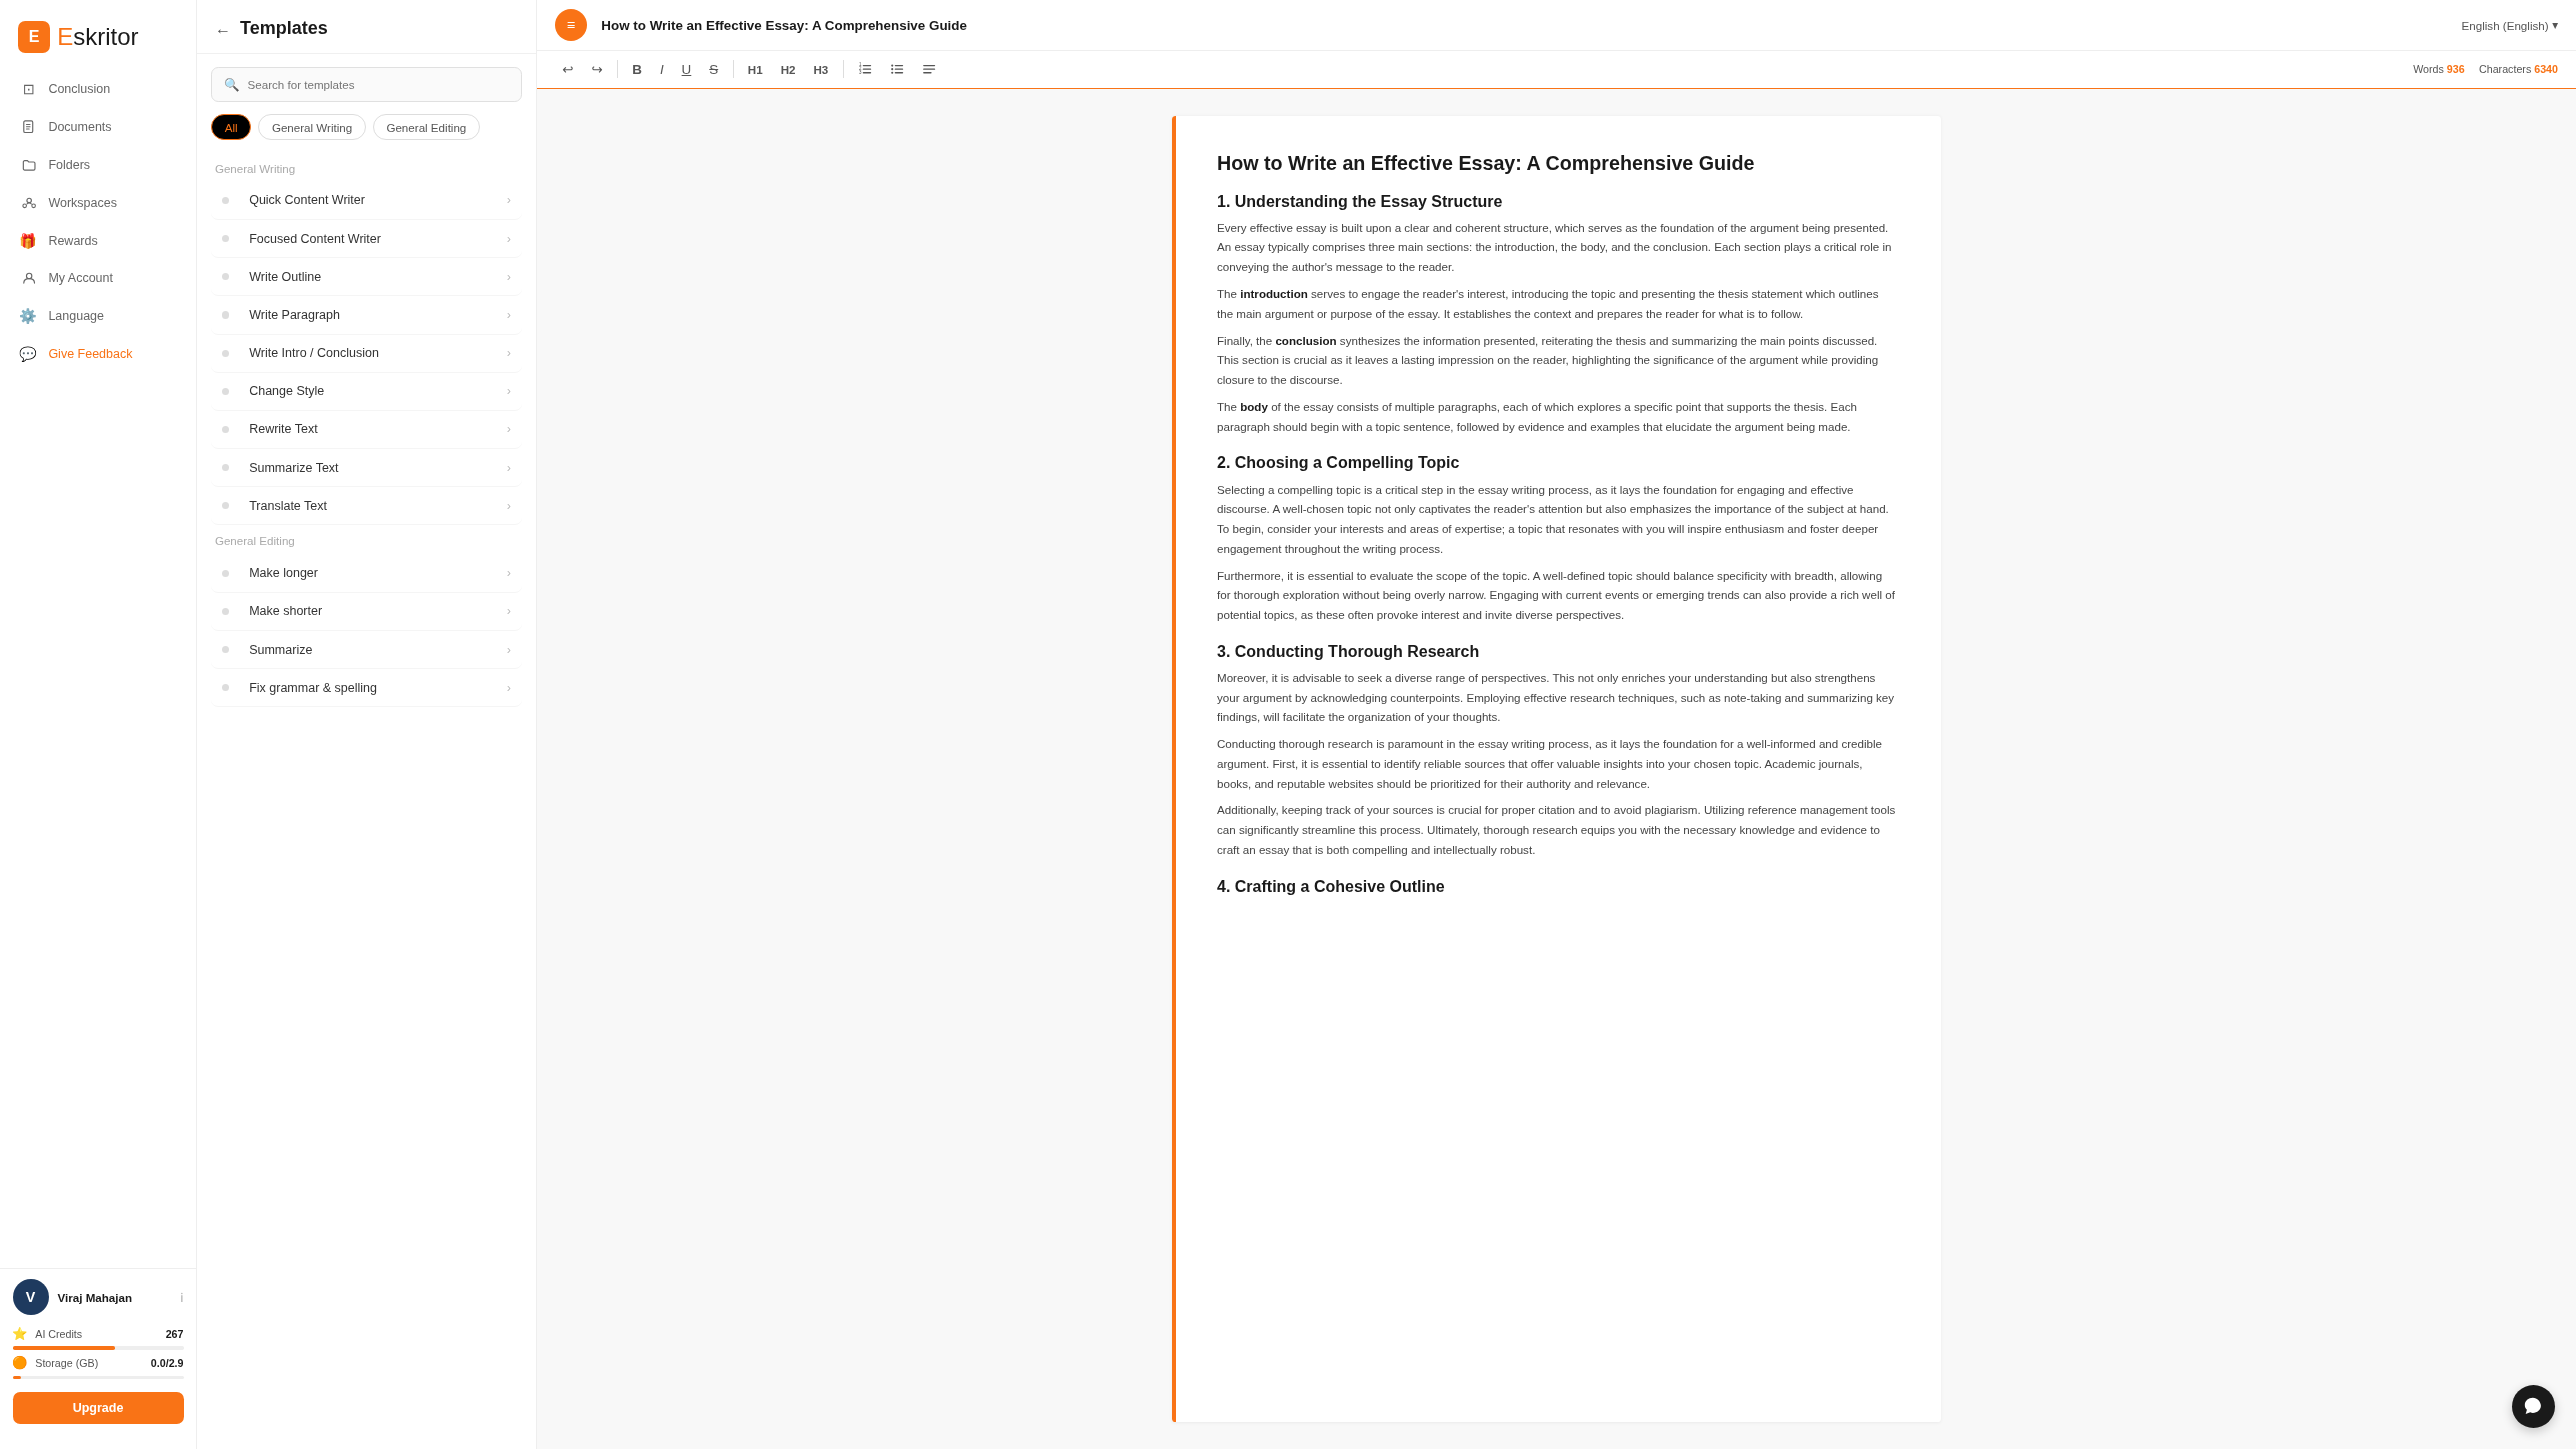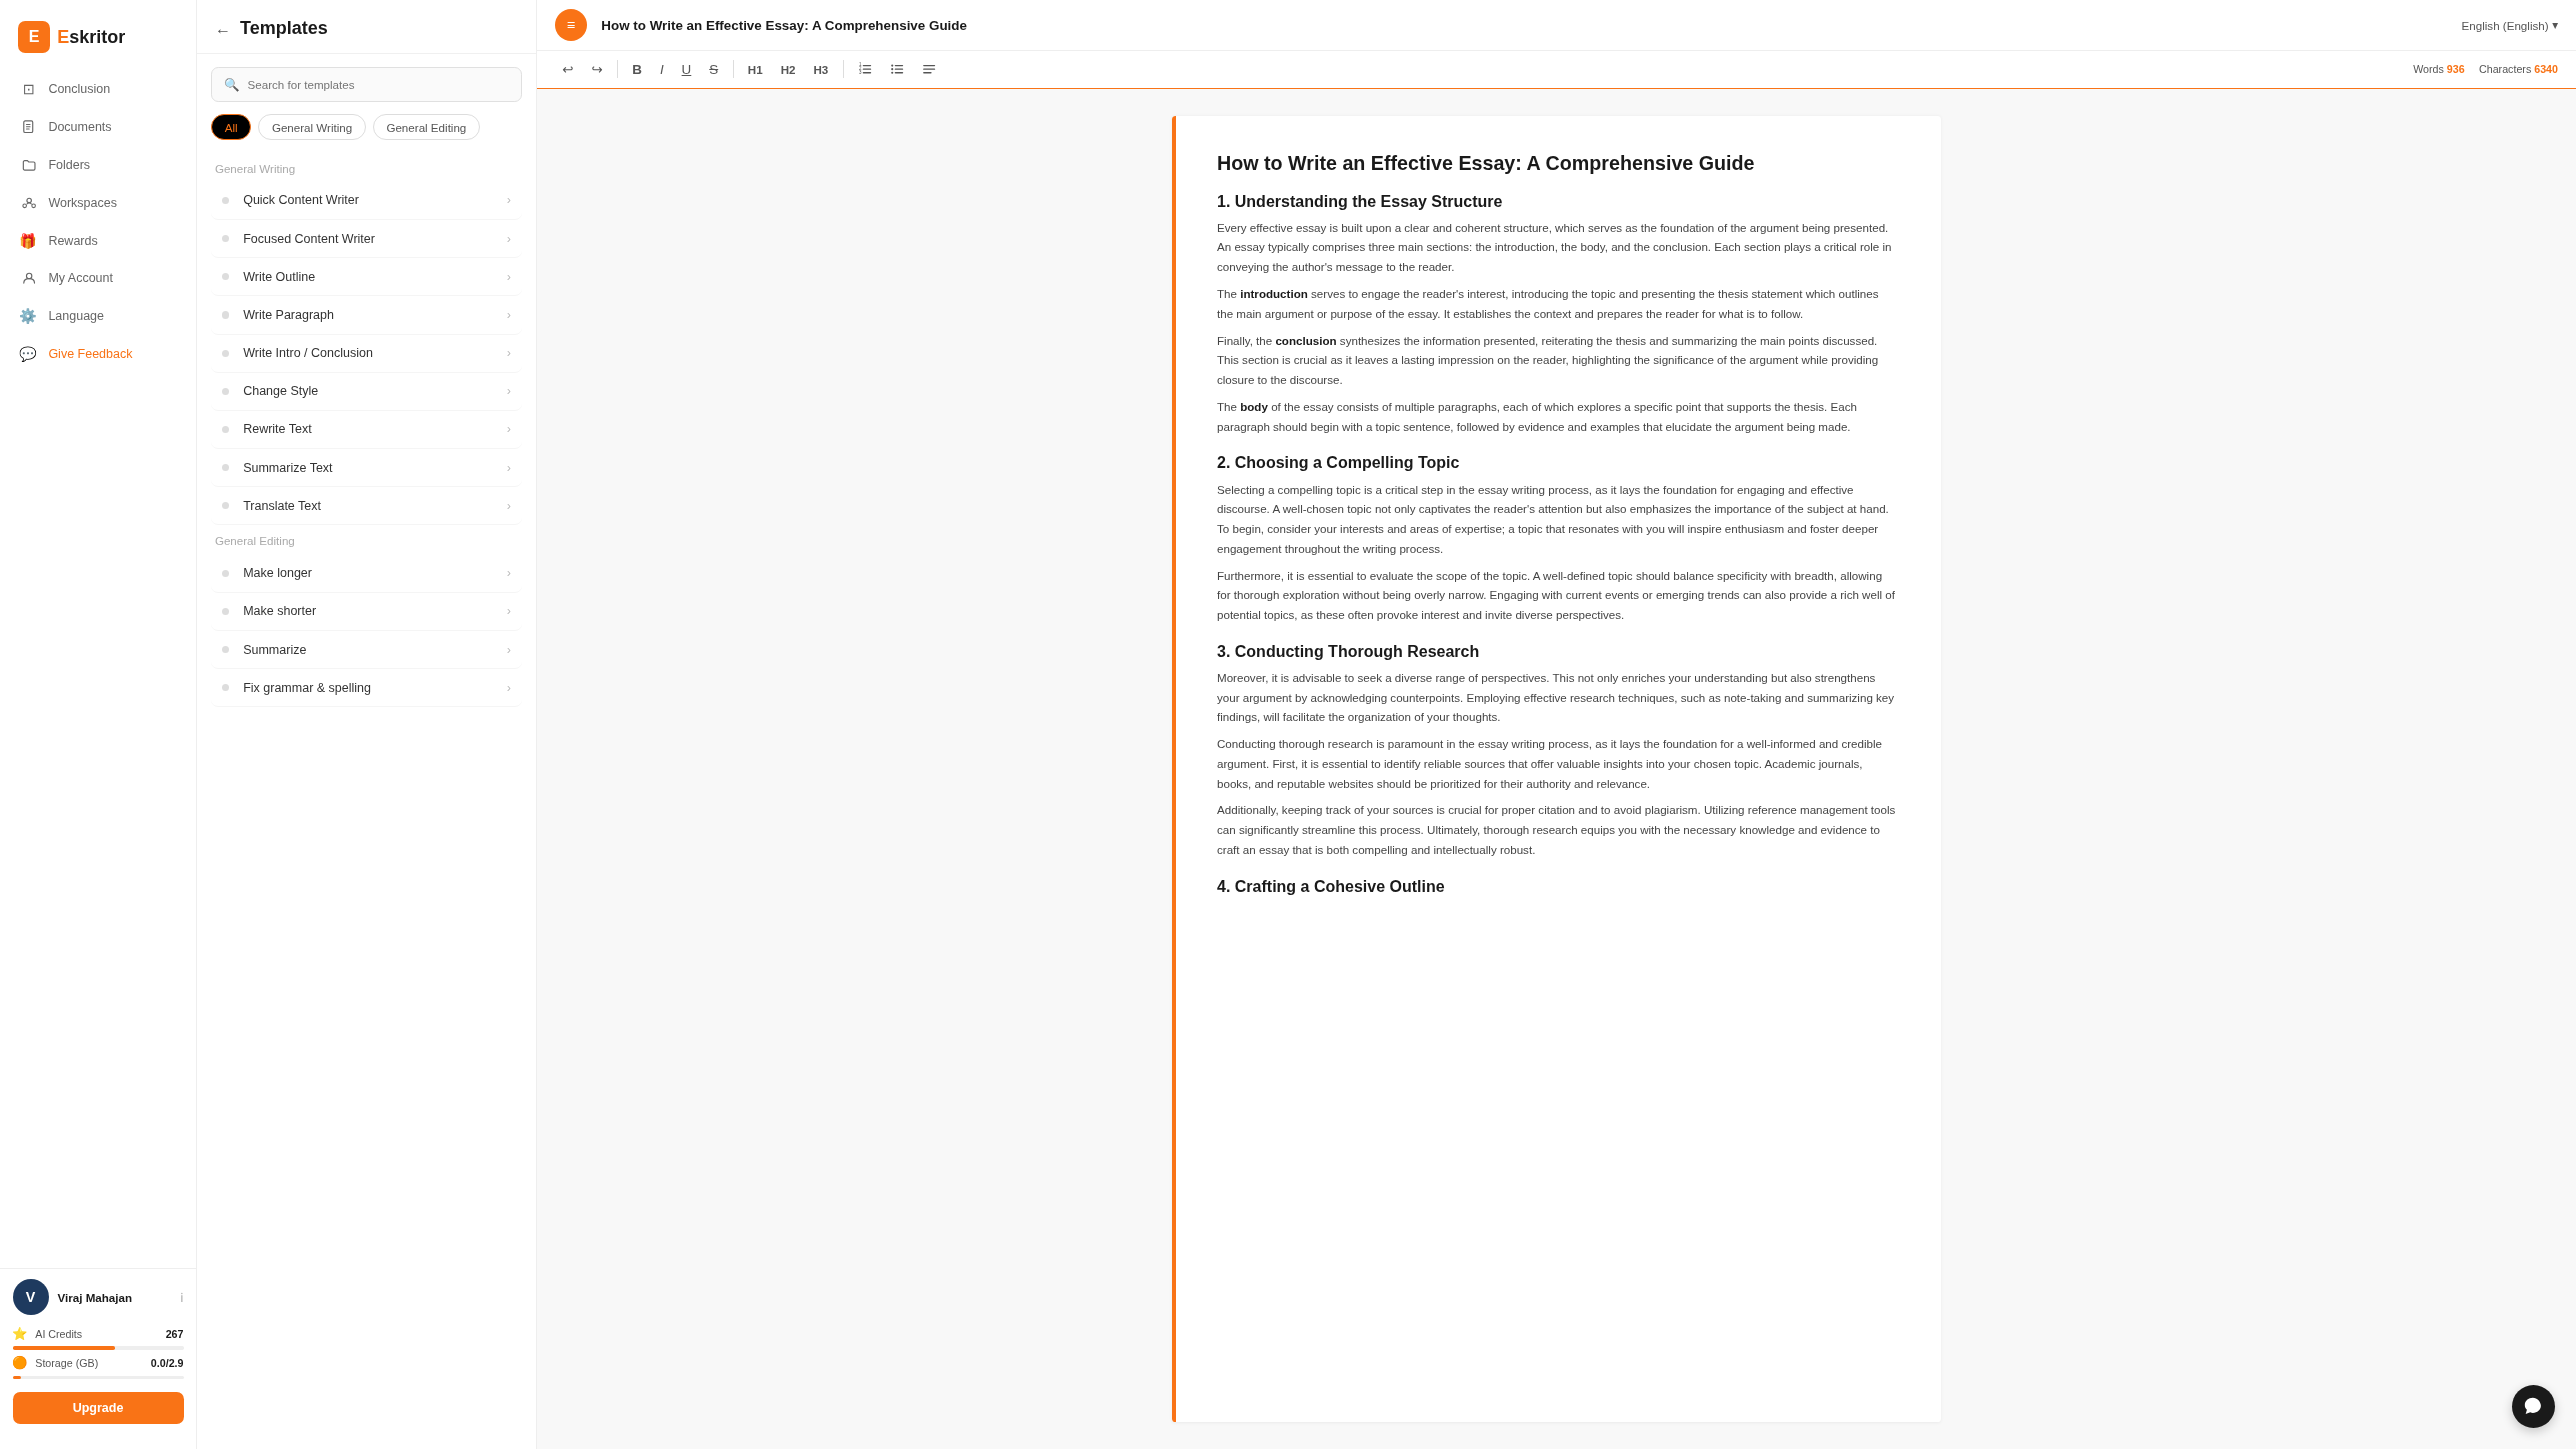--- a/index.html
+++ b/index.html
@@ -27,22 +27,22 @@
       font-weight: bold;
       font-size: 16px;
       width: 32px;
       height: 32px;
       border-radius: 7.2px;
       display: flex;
       align-items: center;
       justify-content: center;
     }
     .logo-text {
-      font-size: 18px;
-      font-weight: 700;
+      font-size: 24px;
+      font-weight: 400;
       color: #1a1a1a;
     }
     .logo-text span { color: #f97316; }
 
     .sidebar-nav {
       flex: 1;
       display: flex;
       flex-direction: column;
       gap: 1.8px;
       padding: 0 9px;
@@ -229,21 +229,21 @@
       justify-content: space-between;
       padding: 11.6px 10.7px;
       border-radius: 7.2px;
       cursor: pointer;
       transition: background 0.15s;
       border-bottom: 0.9px solid #f5f5f5;
     }
     .template-item-left {
       display: flex;
       align-items: center;
-      gap: 14px;
+      gap: 20px;
     }
     .template-dot {
       width: 7.2px;
       height: 7.2px;
       border-radius: 50%;
       background: #ddd;
       flex-shrink: 0;
     }
     .template-name {
       font-size: 12.5px;

